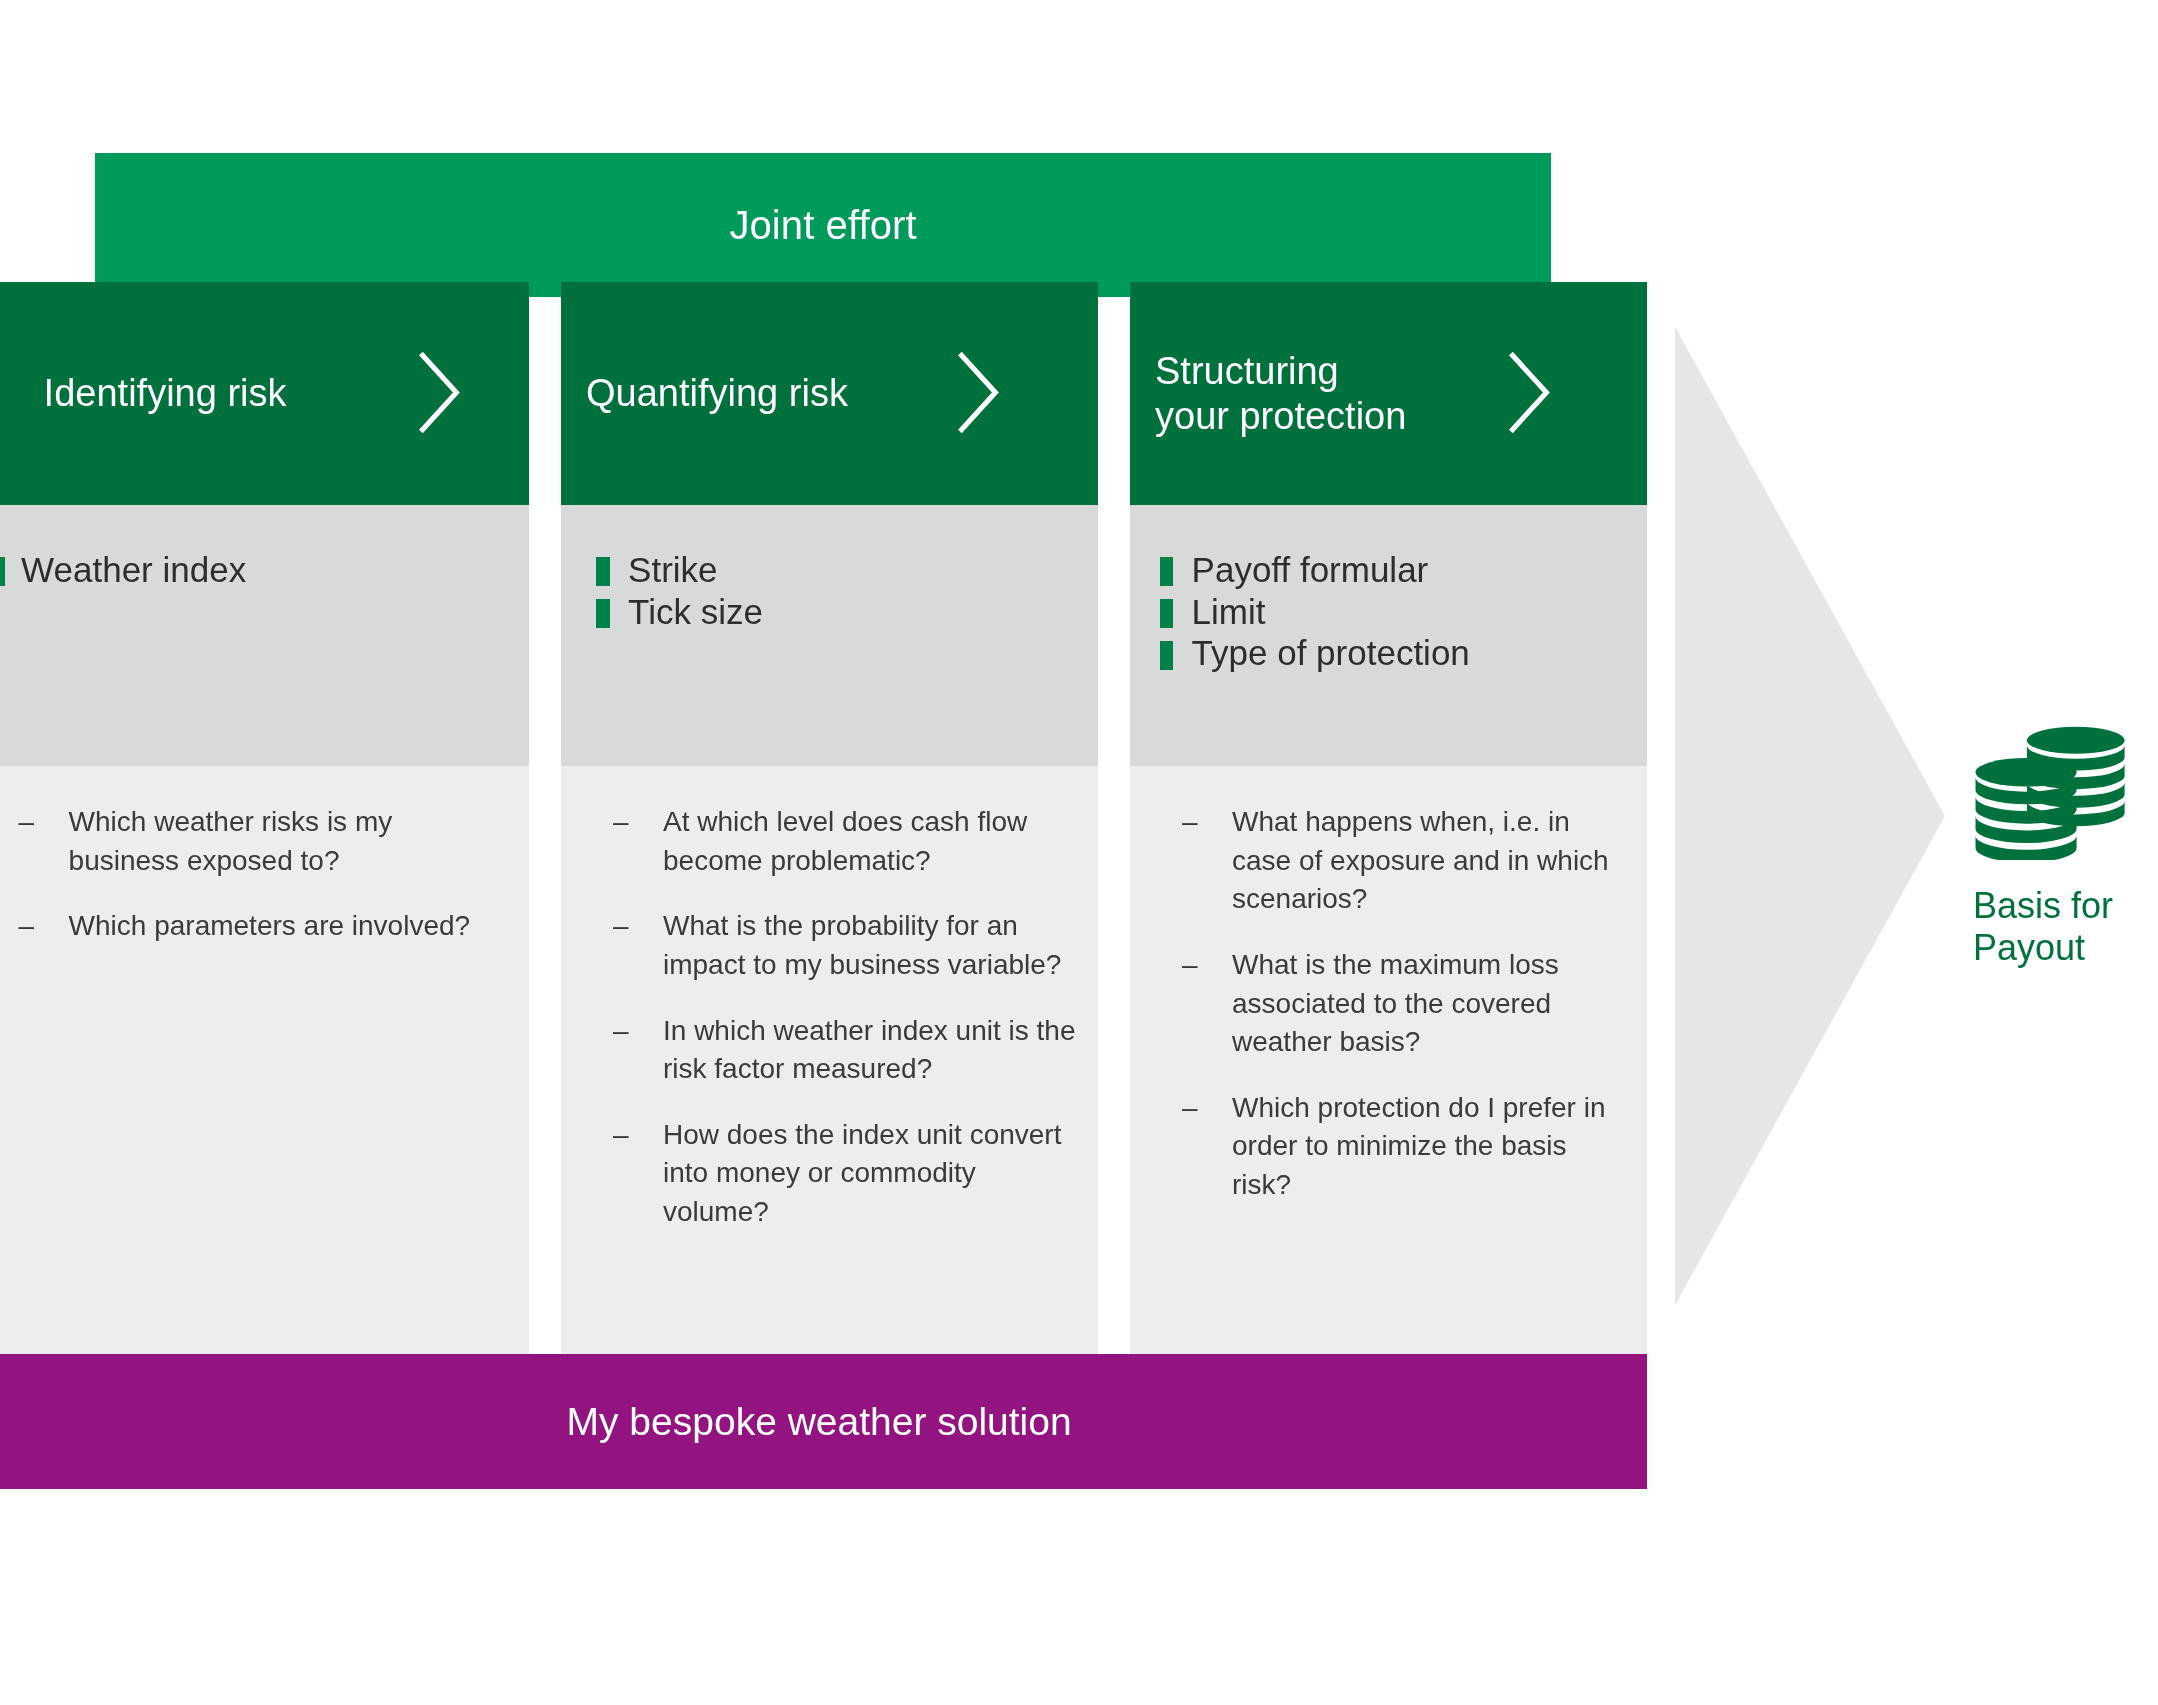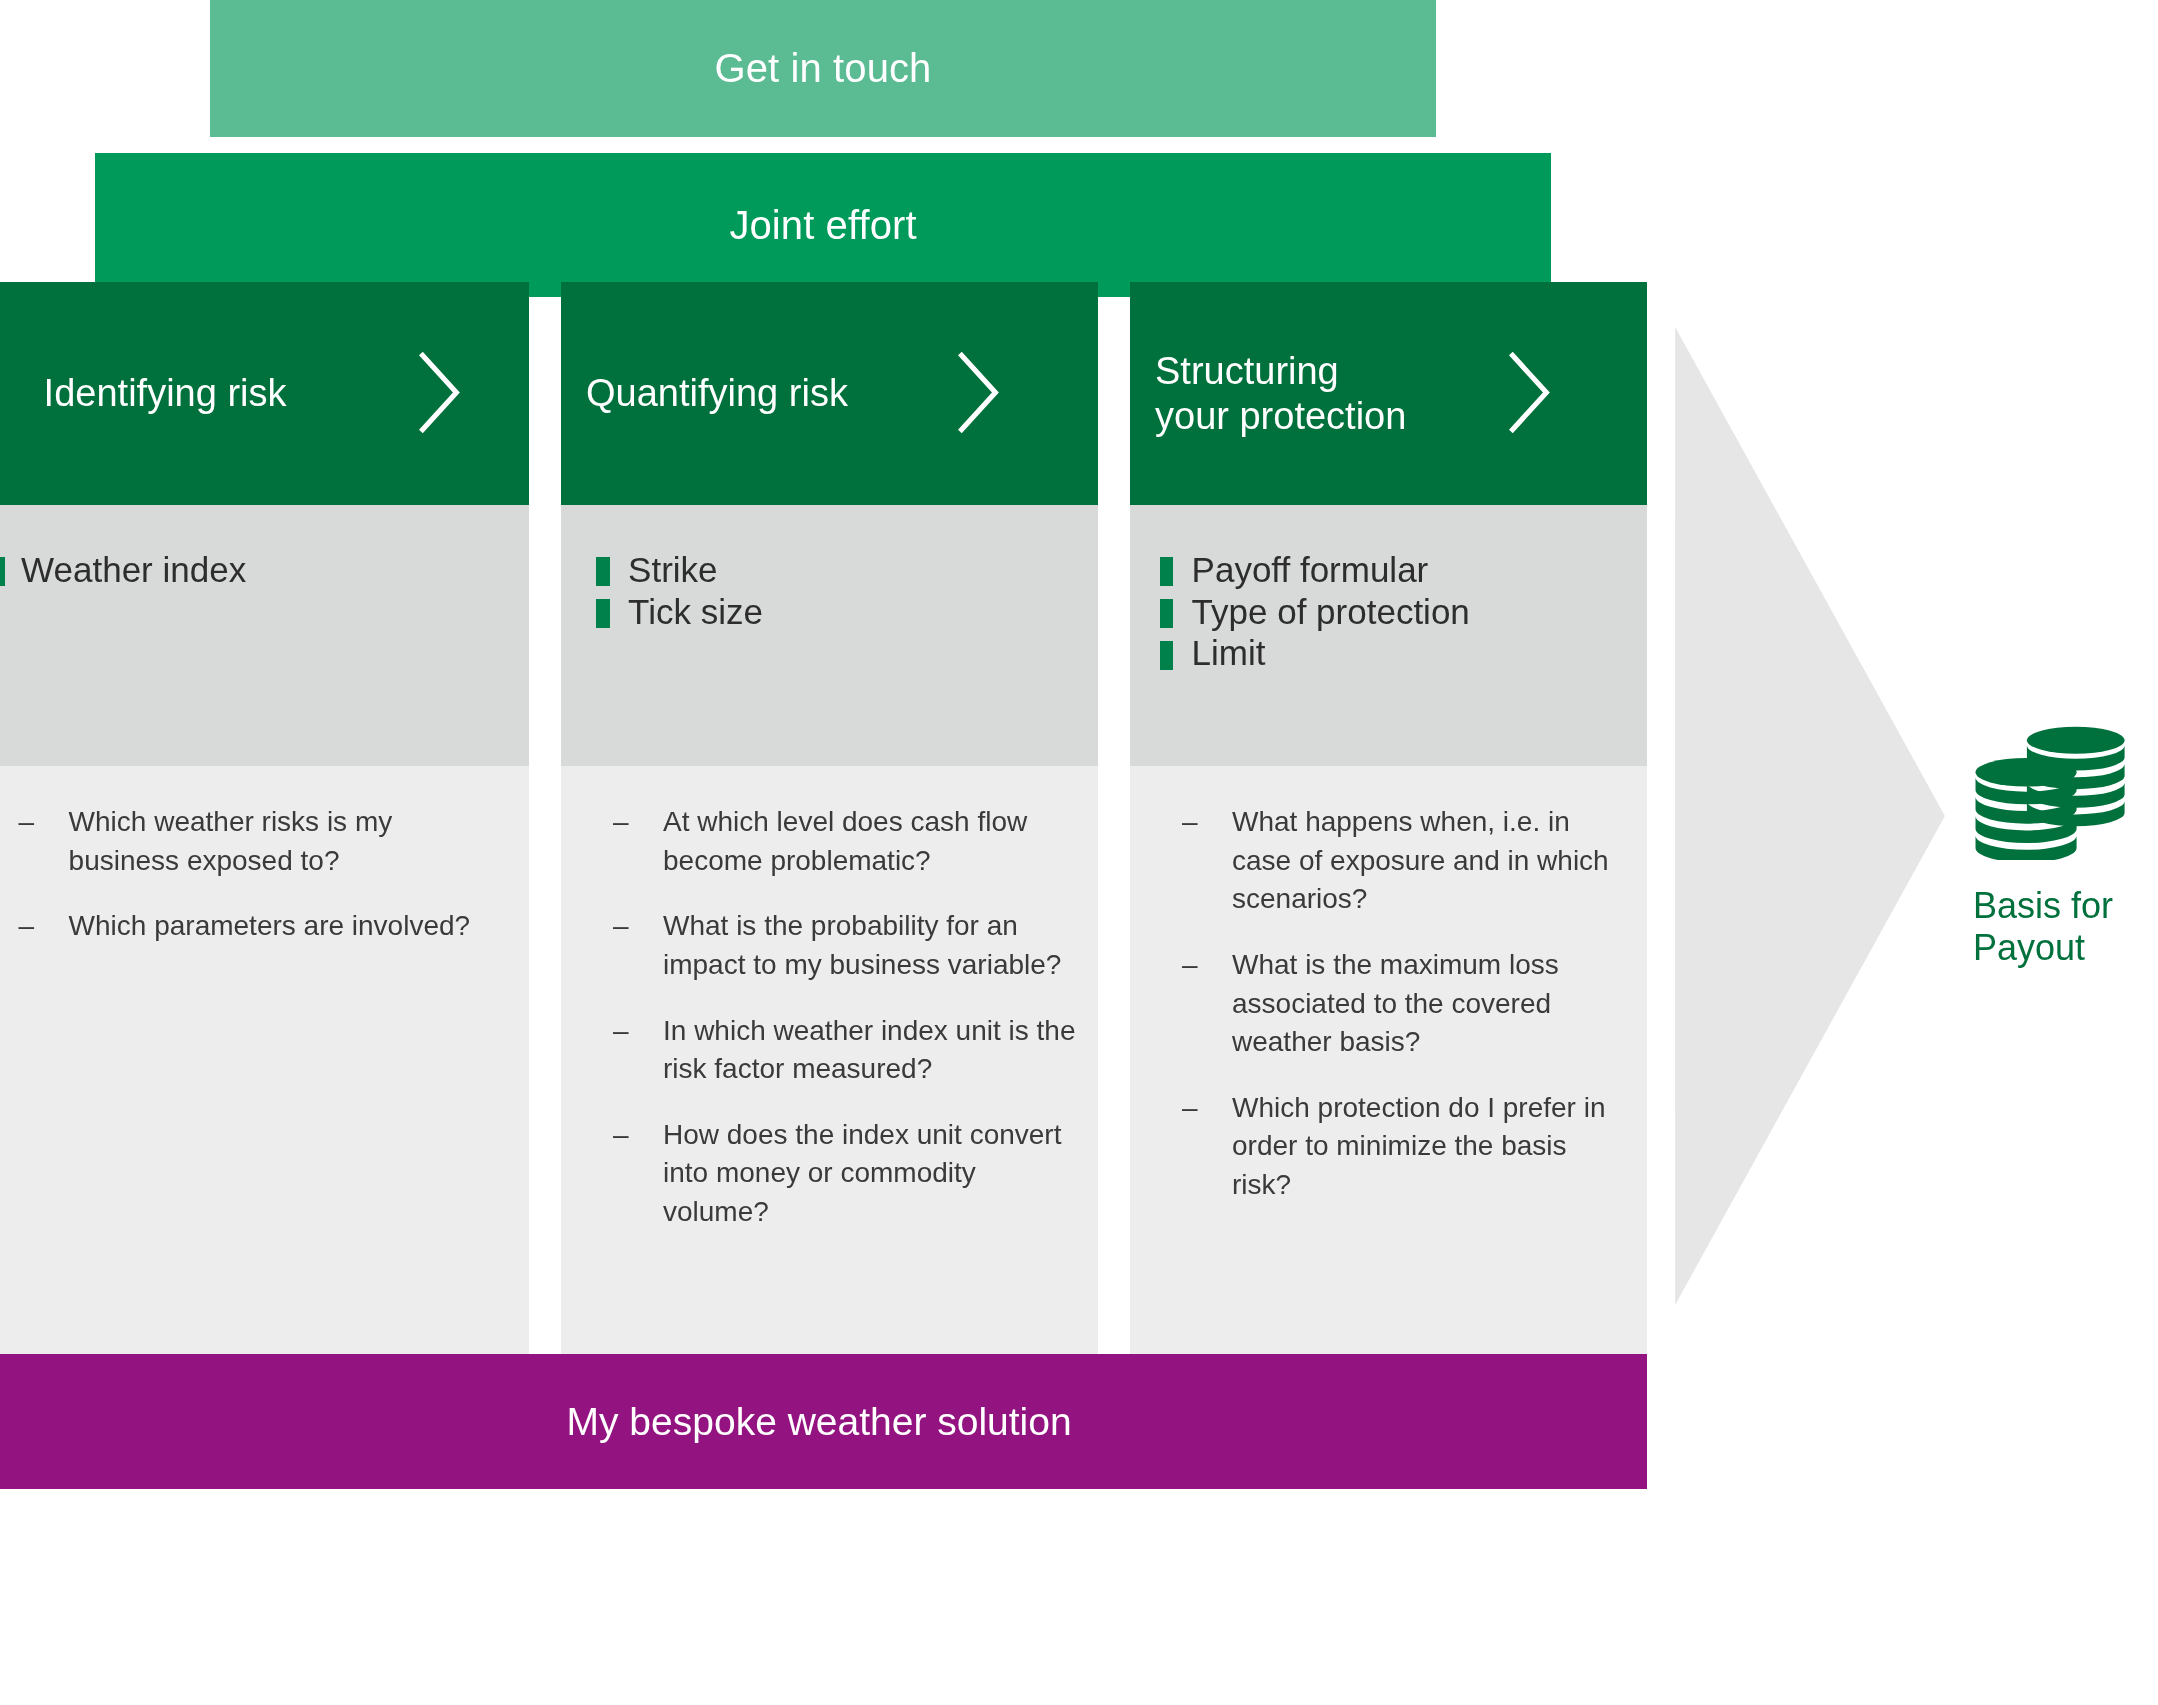--- a/index.html
+++ b/index.html
@@ -195,23 +195,20 @@
     font-size: 36px;
     line-height: 1.16;
     white-space: pre-line;
   }
 </style>
 </head>
 <body>
 
 <div id="stage">
 
-  <div class="band band-get-in-touch">
-    <span>Get in touch</span>
-  </div>
 
   <div class="band band-joint-effort">
     <span>Joint effort</span>
   </div>
 
   <div class="columns">
 
     <div class="col col-0">
       <div class="col-head">
         <div class="title">Identifying risk</div>
@@ -293,25 +290,25 @@
         </span>
       </div>
 
       <div class="col-keys">
         <div class="key-row">
           <span class="key-bullet"></span>
           <span class="key-label">Payoff formular</span>
         </div>
         <div class="key-row">
           <span class="key-bullet"></span>
+          <span class="key-label">Limit</span>
+        </div>
+        <div class="key-row">
+          <span class="key-bullet"></span>
           <span class="key-label">Type of protection</span>
-        </div>
-        <div class="key-row">
-          <span class="key-bullet"></span>
-          <span class="key-label">Limit</span>
         </div>
       </div>
 
       <div class="col-qs">
         <div class="q-row">
           <span class="q-dash">–</span>
           <span class="q-text">What happens when, i.e. in case of exposure and in which scenarios?</span>
         </div>
         <div class="q-row">
           <span class="q-dash">–</span>

